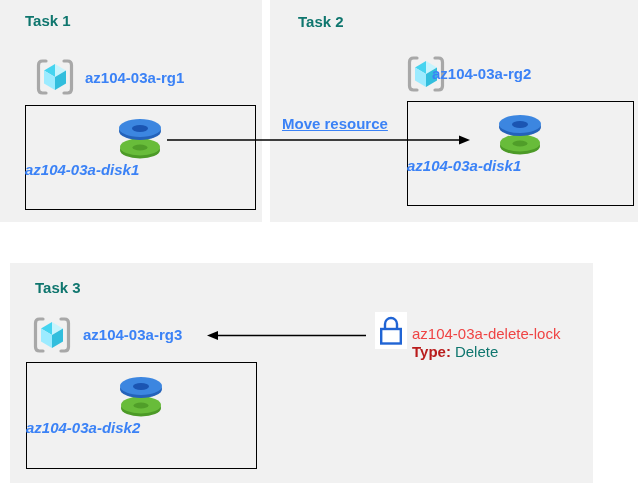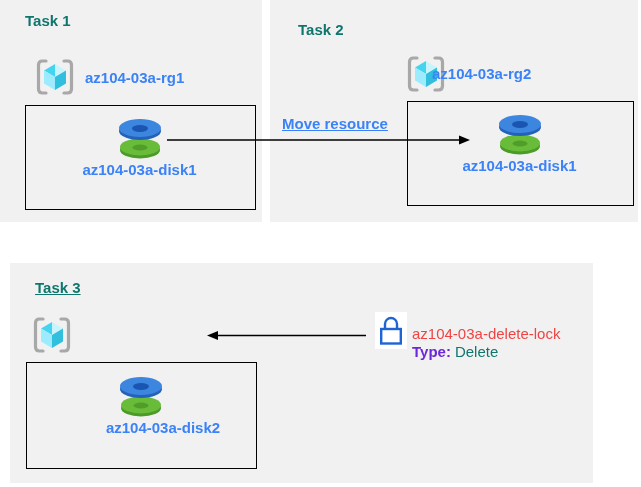--- a/index.html
+++ b/index.html
@@ -24,21 +24,21 @@
     white-space: nowrap;
   }
   .rg-label, .disk-label, .move-label, .lock-name {
     position: absolute;
     font-size: 15px;
     font-weight: 700;
     color: #3b82f6;
     line-height: 20px;
     white-space: nowrap;
   }
-  .disk-label { text-align: center; }
+  .disk-label { text-align: left; font-style: italic; }
   .inner-box {
     position: absolute;
     border: 1.5px solid #000000;
     background: transparent;
   }
   .icon { position: absolute; }
   .arrow-svg { position: absolute; overflow: visible; }
   .lock-box {
     position: absolute;
     left: 375px; top: 312px;
@@ -55,35 +55,35 @@
   .lock-text .name-line {
     font-size: 15px;
     font-weight: 400;
     color: #ef4444;
     display: block;
   }
   .lock-text .type-line {
     font-size: 15px;
     display: block;
   }
-  .type-key { font-weight: 700; color: #6d28d9; }
+  .type-key { font-weight: 700; color: #b91c1c; }
   .type-val { font-weight: 400; color: #0f766e; margin-left: 4px; }
 </style>
 </head>
 <body>
 
 <div class="canvas">
 
   <div class="panel" style="left:0; top:0; width:262px; height:222px;"></div>
   <div class="panel" style="left:270px; top:0; width:368px; height:222px;"></div>
   <div class="panel" style="left:10px; top:263px; width:583px; height:220px;"></div>
 
   <div class="task-title" style="left:25px; top:11px;">Task 1</div>
-  <div class="task-title" style="left:298px; top:12px;margin-top:8px;">Task 2</div>
-  <div class="task-title" style="left:35px; top:278px;text-decoration:underline;">Task 3</div>
+  <div class="task-title" style="left:298px; top:12px;">Task 2</div>
+  <div class="task-title" style="left:35px; top:278px;">Task 3</div>
 
   <svg class="icon" style="left:35px; top:58px;" width="40" height="38" viewBox="0 0 40 38">
     <path d="M11 3 H7.5 Q3.5 3 3.5 7 V31 Q3.5 35 7.5 35 H11" fill="none" stroke="#a8a8a8" stroke-width="3.2" stroke-linecap="round"></path>
     <path d="M29 3 H32.5 Q36.5 3 36.5 7 V31 Q36.5 35 32.5 35 H29" fill="none" stroke="#a8a8a8" stroke-width="3.2" stroke-linecap="round"></path>
     <polygon points="20,6 9,12.5 20,19" fill="#45d4f0"></polygon>
     <polygon points="20,6 31,12.5 20,19" fill="#c7f4fd"></polygon>
     <polygon points="9,12.5 20,19 20,32 9,25.5" fill="#9cebff"></polygon>
     <polygon points="31,12.5 20,19 20,32 31,25.5" fill="#32bedd"></polygon>
   </svg>
   <div class="rg-label" style="left:85px; top:68px;">az104-03a-rg1</div>
@@ -129,20 +129,21 @@
   <div class="disk-label" style="left:407px; top:156px; width:225px;">az104-03a-disk1</div>
 
   <svg class="icon" style="left:32px; top:316px;" width="40" height="38" viewBox="0 0 40 38">
     <path d="M11 3 H7.5 Q3.5 3 3.5 7 V31 Q3.5 35 7.5 35 H11" fill="none" stroke="#a8a8a8" stroke-width="3.2" stroke-linecap="round"></path>
     <path d="M29 3 H32.5 Q36.5 3 36.5 7 V31 Q36.5 35 32.5 35 H29" fill="none" stroke="#a8a8a8" stroke-width="3.2" stroke-linecap="round"></path>
     <polygon points="20,6 9,12.5 20,19" fill="#45d4f0"></polygon>
     <polygon points="20,6 31,12.5 20,19" fill="#c7f4fd"></polygon>
     <polygon points="9,12.5 20,19 20,32 9,25.5" fill="#9cebff"></polygon>
     <polygon points="31,12.5 20,19 20,32 31,25.5" fill="#32bedd"></polygon>
   </svg>
+  <div class="rg-label" style="left:83px; top:325px;">az104-03a-rg3</div>
 
   <svg class="arrow-svg" style="left:205px; top:329px;" width="162" height="14" viewBox="0 0 162 14">
     <line x1="12" y1="6.5" x2="161" y2="6.5" stroke="#000000" stroke-width="1.5"></line>
     <polygon points="13,2 2,6.5 13,11" fill="#000000"></polygon>
   </svg>
 
   <div class="inner-box" style="left:26px; top:362px; width:229px; height:105px;"></div>
 
   <svg class="icon" style="left:117px; top:373px;" width="48" height="46" viewBox="0 0 48 46">
     <ellipse cx="24" cy="35" rx="20" ry="8.5" fill="#4c9a27"></ellipse>

